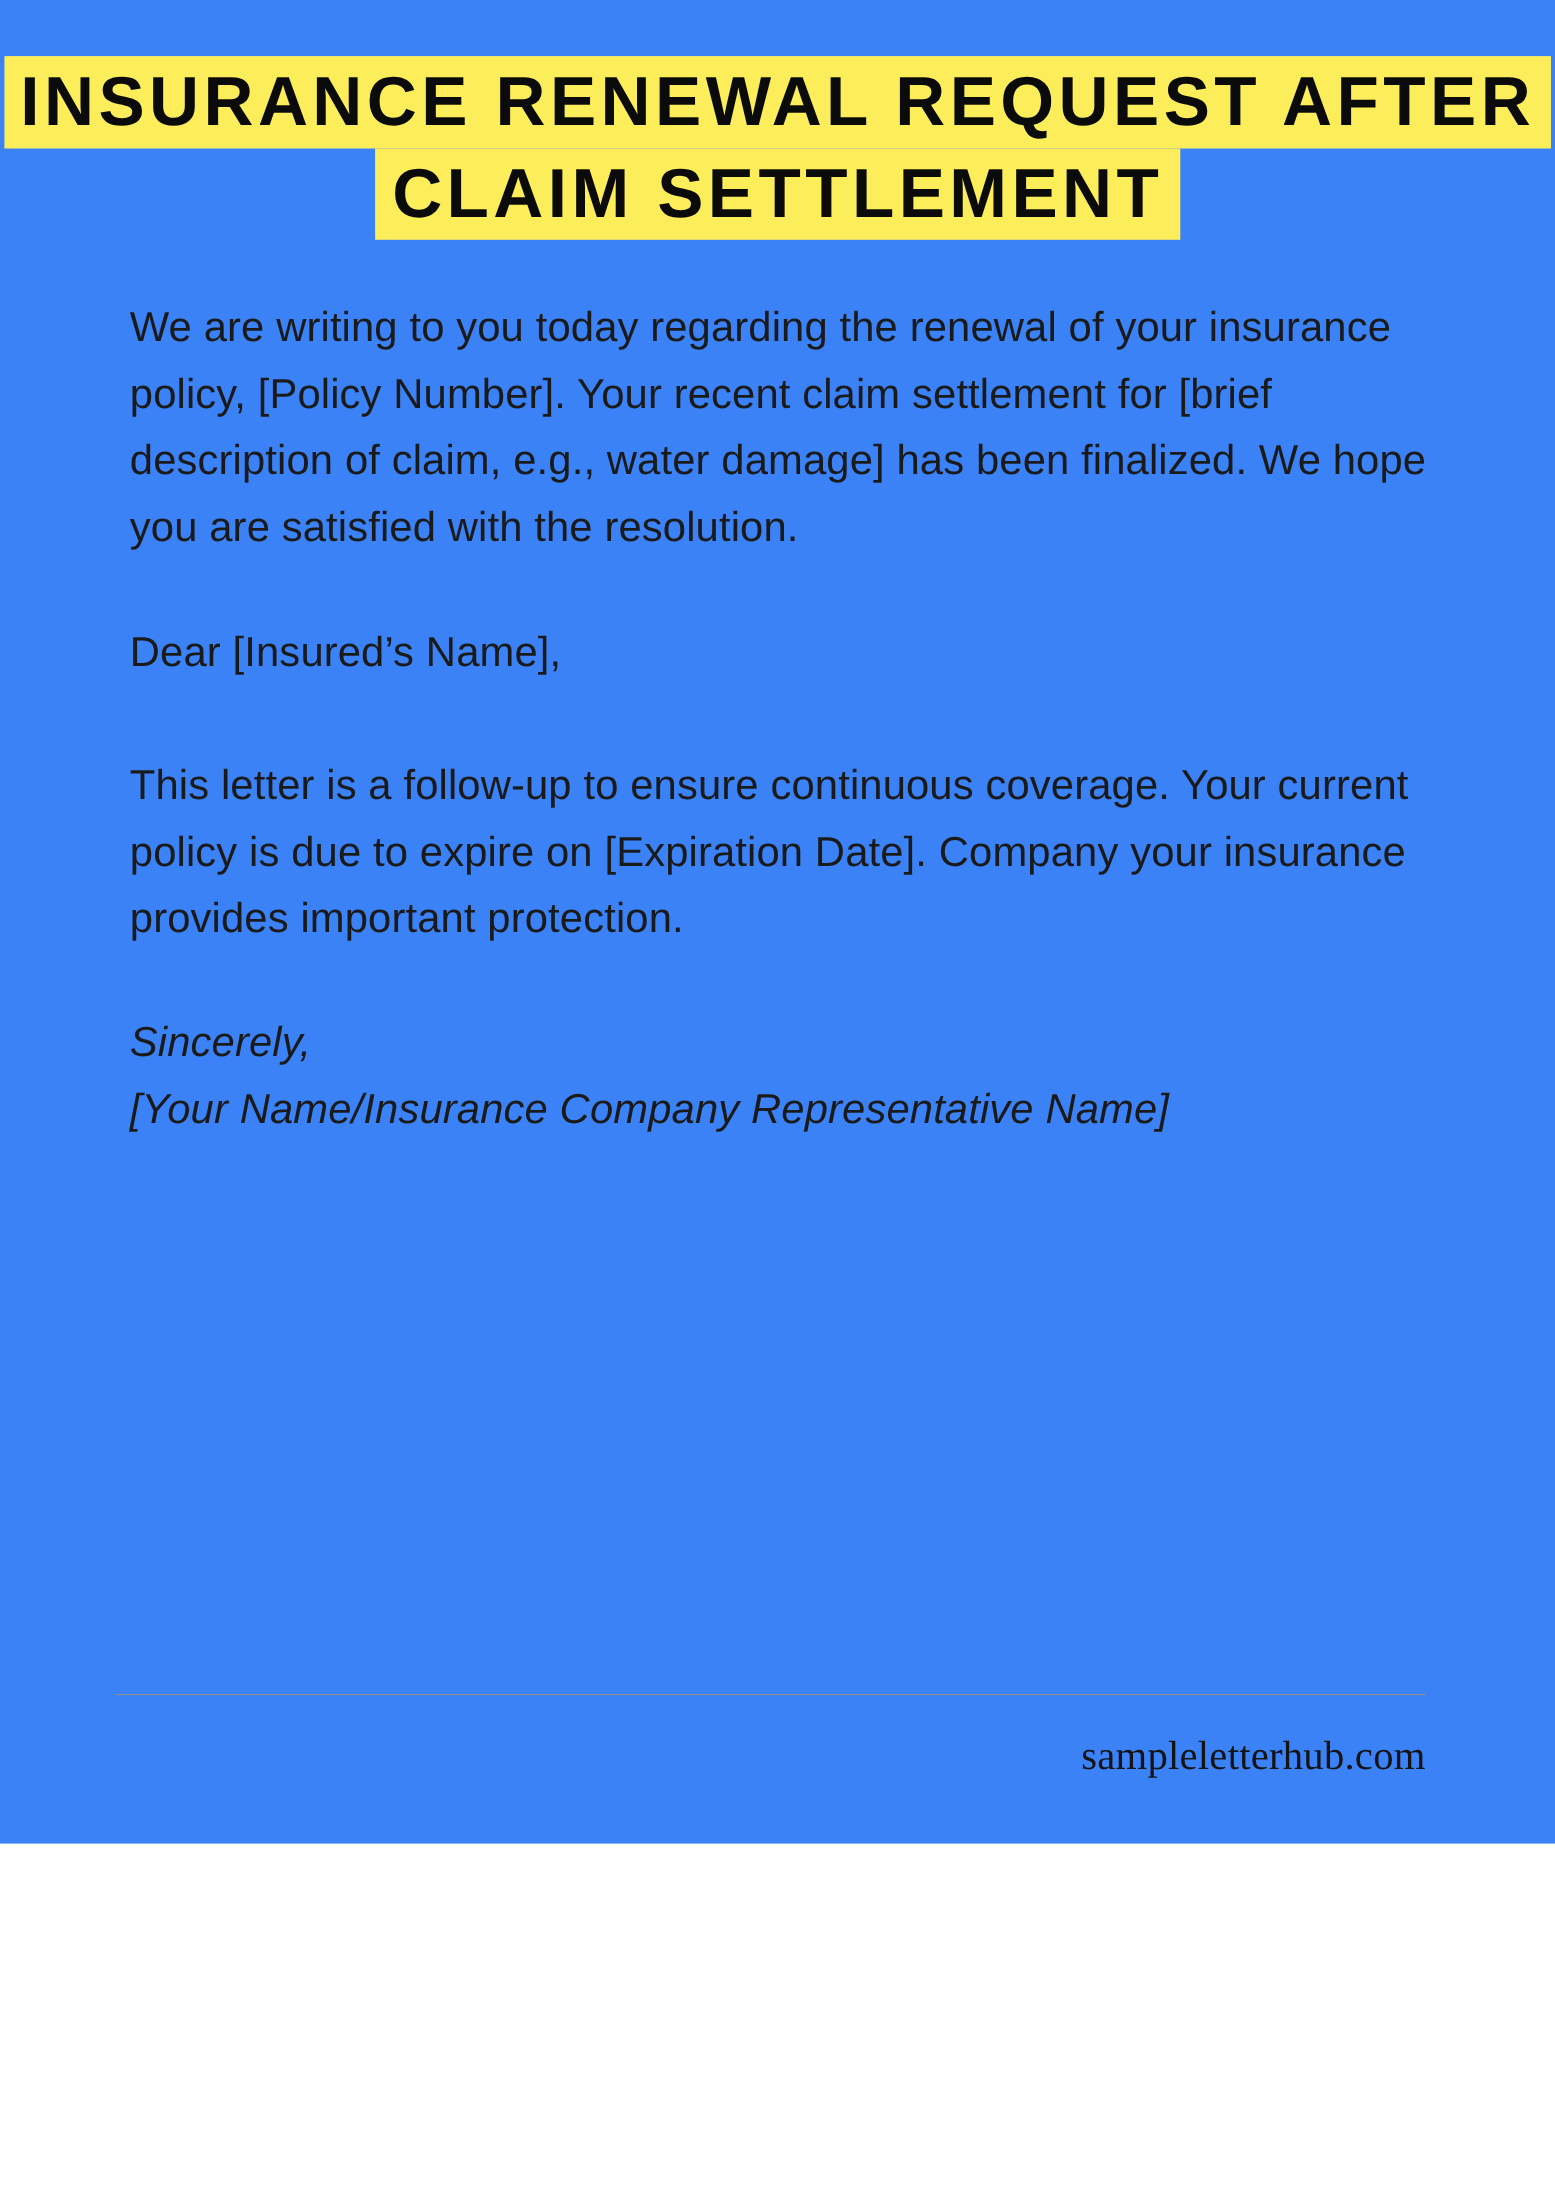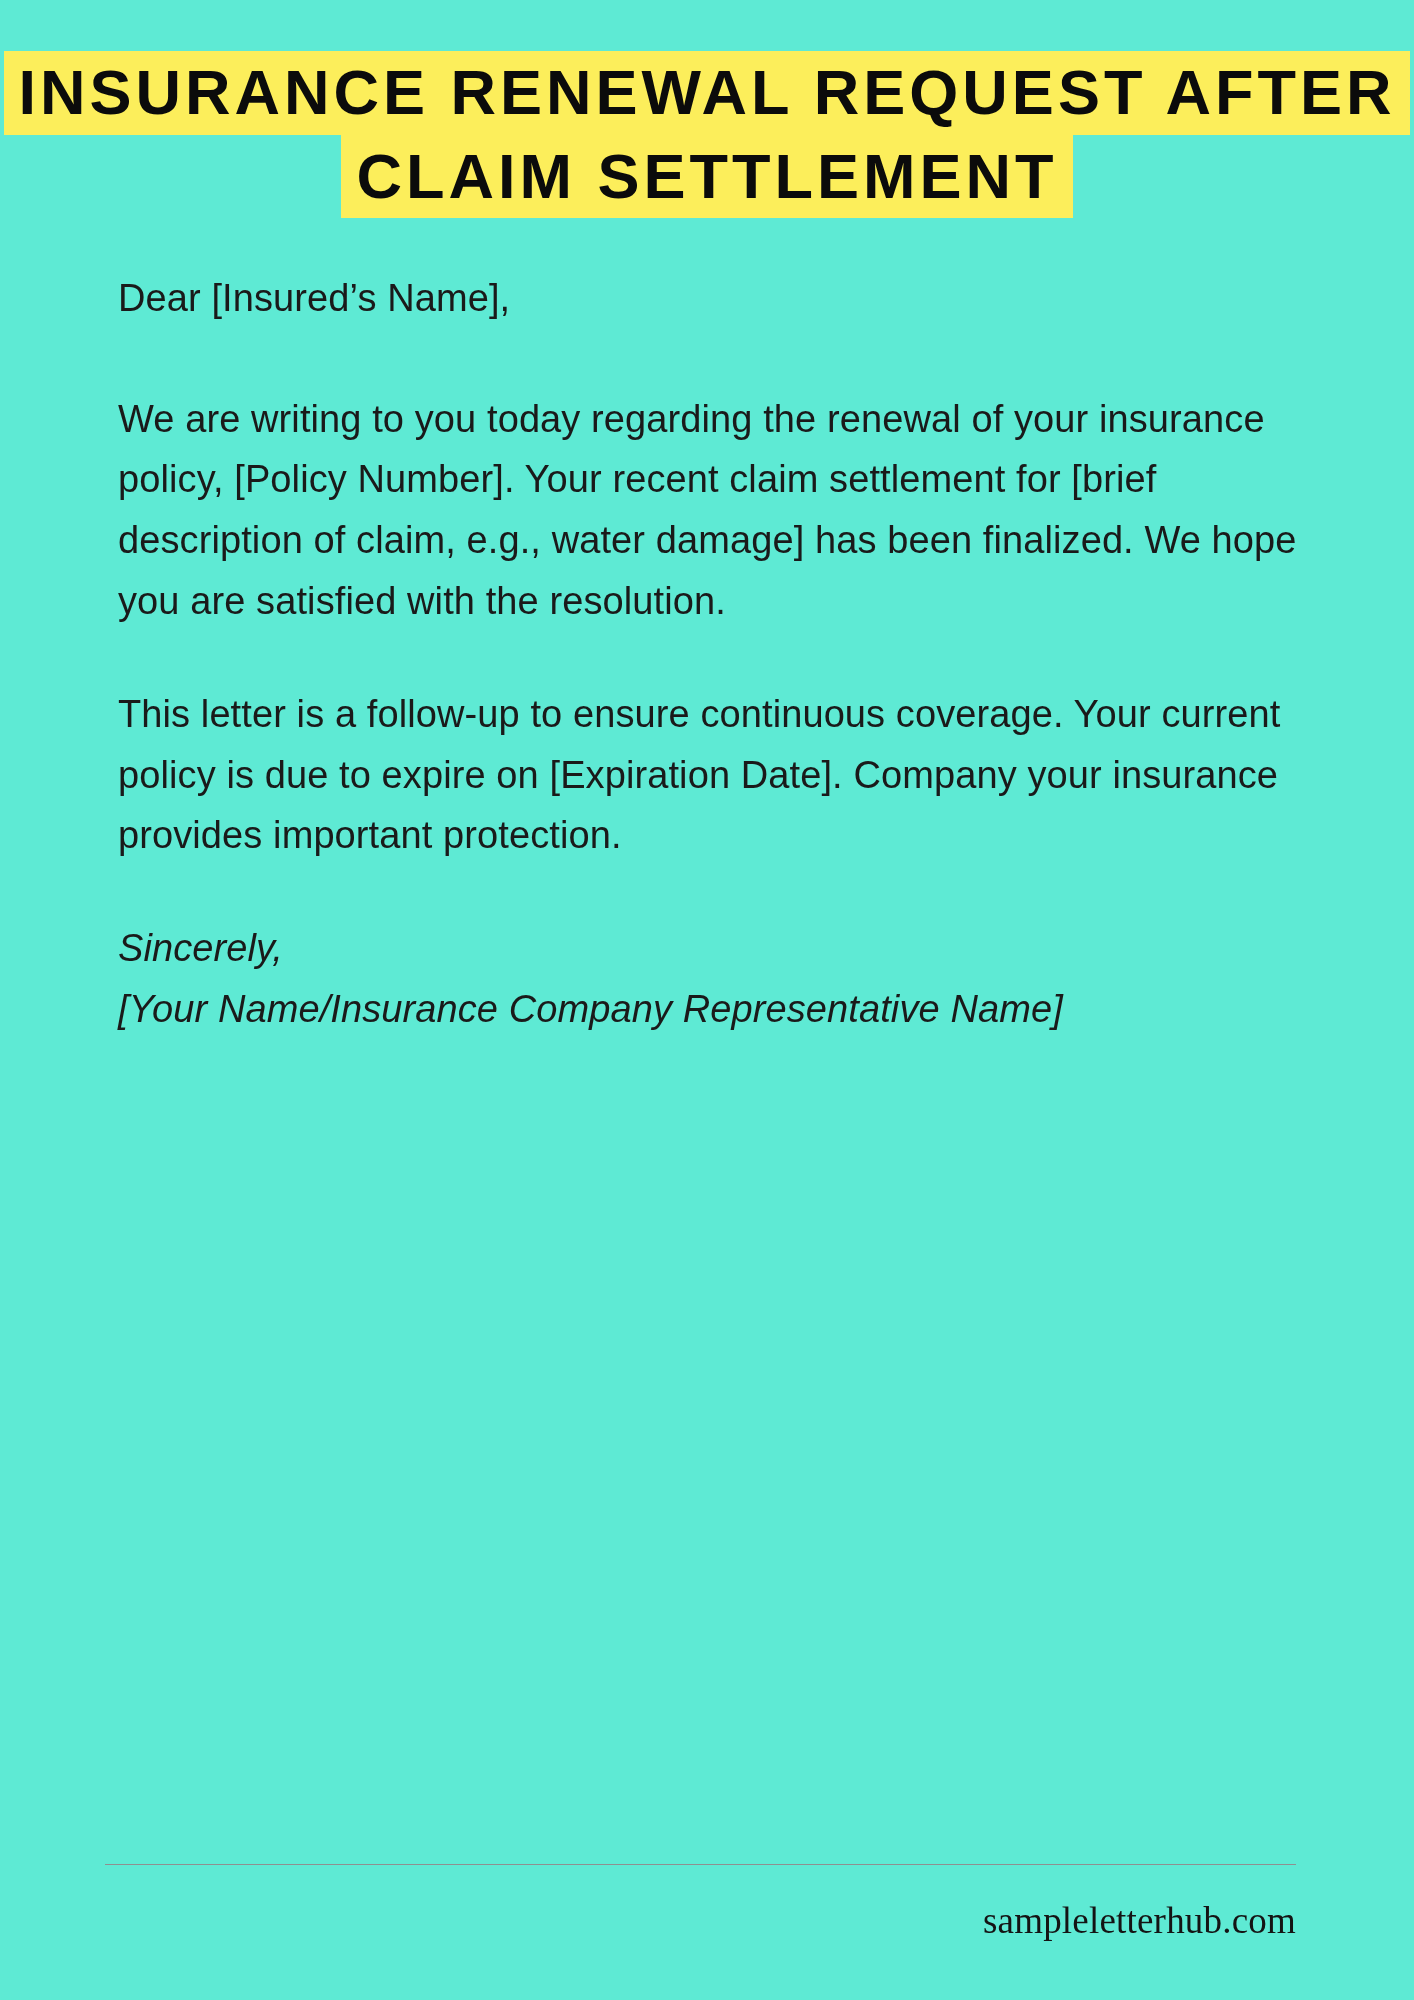--- a/index.html
+++ b/index.html
@@ -12,23 +12,23 @@
     height: 2000px;
     font-family: "Liberation Sans", sans-serif;
     color: #111111;
     position: relative;
     overflow: hidden;
   }
 
   .page {
     position: relative;
     width: 1414px;
-    height: 2000px;
+    height: 1676px;
     box-sizing: border-box;
-    background: #5eead4;
+    background: #3b82f6;
   }
 
   
   .title-block {
     padding-top: 52px;
     text-align: center;
     line-height: 1.0;
   }
   .title-line {
     display: block;
@@ -99,23 +99,23 @@
 
 <div class="page">
 
   <div class="title-block">
     <div class="title-line l1"><span class="title-text">INSURANCE RENEWAL REQUEST AFTER</span></div>
     <div class="title-line l2"><span class="title-text">CLAIM SETTLEMENT</span></div>
   </div>
 
   <div class="body-block">
 
+    <p class="para">We are writing to you today regarding the renewal of your insurance policy, [Policy Number]. Your recent claim settlement for [brief description of claim, e.g., water damage] has been finalized. We hope you are satisfied with the resolution.</p>
+
     <p class="para greeting">Dear [Insured’s Name],</p>
-
-    <p class="para">We are writing to you today regarding the renewal of your insurance policy, [Policy Number]. Your recent claim settlement for [brief description of claim, e.g., water damage] has been finalized. We hope you are satisfied with the resolution.</p>
 
     <p class="para">This letter is a follow-up to ensure continuous coverage. Your current policy is due to expire on [Expiration Date]. Company your insurance provides important protection.</p>
 
 
     <p class="para sign-off">
       <span class="sign-line">Sincerely,</span>
       <span class="sign-line">[Your Name/Insurance Company Representative Name]</span>
     </p>
 
   </div>

